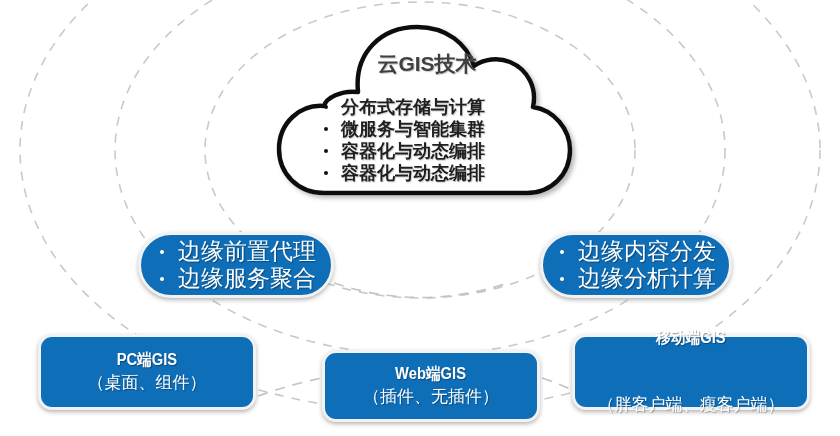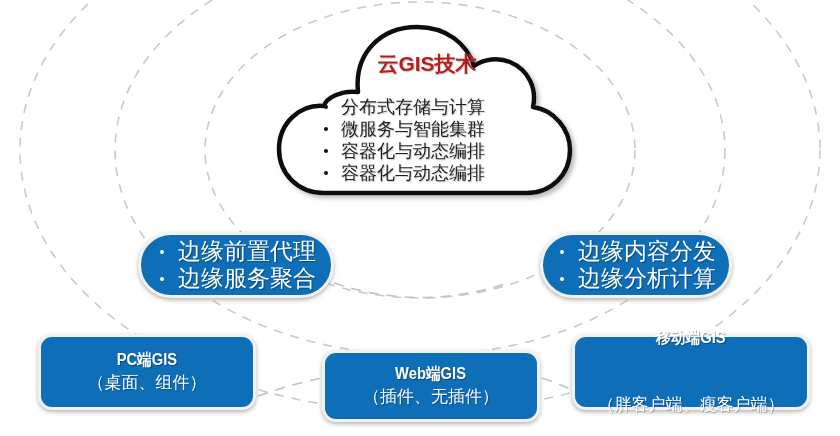--- a/index.html
+++ b/index.html
@@ -37,32 +37,33 @@
   #cloud-svg { display:block; width:330px; height:190px; }
 
   .cloud-title {
     position: absolute;
     left: 0;
     top: 34px;
     width: 330px;
     text-align: center;
     font-size: 21px;
     font-weight: bold;
-    color: #b91c1c;
+    color: #404040;
     letter-spacing: 0px;
     text-shadow: 1px 1px 1px rgba(150,150,150,.55);
   }
   .cloud-list {
     position: absolute;
     left: 58px;
     top: 80px;
     width: 230px;
     margin: 0;
     padding: 0;
     list-style: none;
+    font-weight: bold;
   }
   .cloud-list li {
     position: relative;
     font-size: 18px;
     line-height: 22px;
     color: #1f1f1f;
     padding-left: 21px;
     white-space: nowrap;
     text-shadow: 1px 1px 1px rgba(160,160,160,.5);
   }

